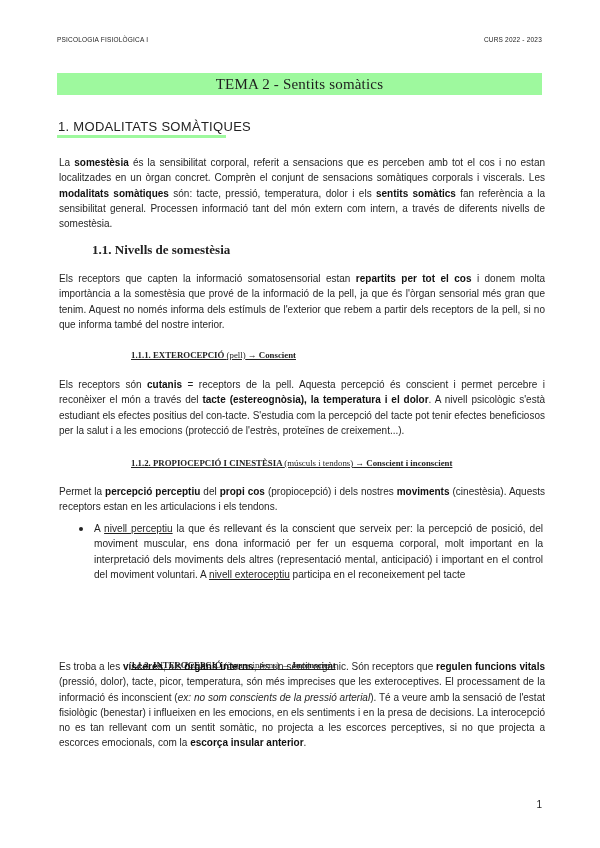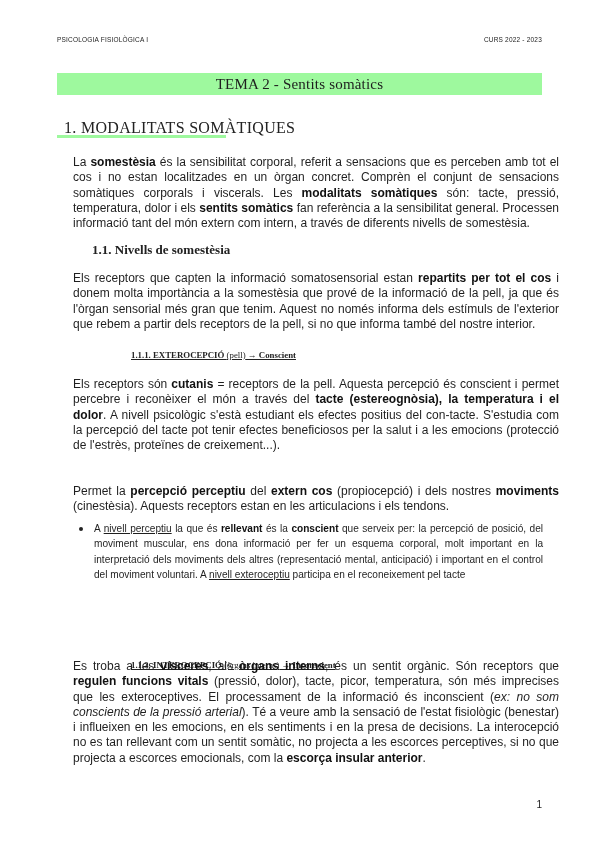--- a/index.html
+++ b/index.html
@@ -9,39 +9,39 @@
 
   .hdr { position: absolute; top: 36px; font-size: 6.5px; letter-spacing: 0.2px; color: #222;
          font-family: "Liberation Sans", sans-serif; }
   .hdr-left { left: 57px; }
   .hdr-right { right: 58px; }
 
   .title-bar { position: absolute; left: 57px; top: 73px; width: 485px; height: 22px;
                background: #9ef99e; display: flex; align-items: center; justify-content: center; }
   .title-bar span { font-family: "Liberation Serif", serif; font-size: 15px; color: #1e1e1e; letter-spacing: 0.2px; }
 
-  .h1 { position: absolute; left: 64px; top: 119px; font-family: Liberation Serif, serif;
-        font-size: 16px; color: #222; letter-spacing: 0.3px; }
+  .h1 { position: absolute; left: 58px; top: 119px; font-family: Liberation Sans, sans-serif;
+        font-size: 13px; color: #222; letter-spacing: 0.3px; }
   .h1-underline { position: absolute; left: 57px; top: 135px; width: 169px; height: 3px; background: #9ef99e; }
 
   .h2 { position: absolute; font-family: "Liberation Serif", serif; font-weight: bold; font-size: 13px; color: #222; }
   .h3 { position: absolute; font-family: "Liberation Serif", serif; font-weight: bold; font-size: 8.8px; color: #222; text-decoration: underline; }
   .h3 .light { font-weight: normal; }
 
-  .para { position: absolute; left: 73px; width: 486px; font-size: 12px; line-height: 15.3px;
+  .para { position: absolute; left: 59px; width: 486px; font-size: 10px; line-height: 15.3px;
           text-align: justify; color: #1f1f1f; }
   .para b { font-weight: bold; color: #111; }
   .para i { font-style: italic; }
 
   .bullets { position: absolute; left: 57px; width: 486px; margin: 0; padding: 0; list-style: none;
              font-size: 10.1px; line-height: 15.3px; color: #1f1f1f; }
   .bullets li { position: relative; padding-left: 37px; text-align: justify; }
   .bullets li::before { content: ""; position: absolute; left: 22px; top: 6px; width: 4px; height: 4px;
                         border-radius: 50%; background: #222; }
-  .bullets b { font-weight: bold; color: #111; }
+  .bullets b { font-weight: normal; color: #111; }
   .bullets u { text-decoration: underline; }
 
   .page-num { position: absolute; right: 58px; top: 799px; font-size: 10px; color: #222; }
 </style>
 </head>
 <body>
 
 <div class="page">
 
   <div class="hdr hdr-left">PSICOLOGIA FISIOLÒGICA I</div>
@@ -59,22 +59,25 @@
   <div class="h2" style="left:92px; top:242px;">1.1. Nivells de somestèsia</div>
 
   <div class="para" style="top:271px;">Els receptors que capten la informació somatosensorial estan <b>repartits per tot el cos</b> i donem molta importància a la somestèsia que prové de la informació de la pell, ja que és l'òrgan sensorial més gran que tenim. Aquest no només informa dels estímuls de l'exterior que rebem a partir dels receptors de la pell, si no que informa també del nostre interior.</div>
 
   <div class="h3" style="left:131px; top:350px;">
     <span>1.1.1. EXTEROCEPCIÓ </span><span class="light">(pell)</span><span> → Conscient</span>
   </div>
 
   <div class="para" style="top:377px;">Els receptors són <b>cutanis</b> = receptors de la pell. Aquesta percepció és conscient i permet percebre i reconèixer el món a través del <b>tacte (estereognòsia), la temperatura i el dolor</b>. A nivell psicològic s'està estudiant els efectes positius del con-tacte. S'estudia com la percepció del tacte pot tenir efectes beneficiosos per la salut i a les emocions (protecció de l'estrès, proteïnes de creixement...).</div>
 
+  <div class="h3" style="left:131px; top:458px;">
+    <span>1.1.2. PROPIOCEPCIÓ I CINESTÈSIA </span><span class="light">(músculs i tendons)</span><span> → Conscient i inconscient</span>
+  </div>
 
-  <div class="para" style="top:484px;">Permet la <b>percepció perceptiu</b> del <b>extern cos</b> (propiocepció) i dels nostres <b>moviments</b> (cinestèsia). Aquests receptors estan en les articulacions i els tendons.</div>
+  <div class="para" style="top:484px;">Permet la <b>percepció perceptiu</b> del <b>propi cos</b> (propiocepció) i dels nostres <b>moviments</b> (cinestèsia). Aquests receptors estan en les articulacions i els tendons.</div>
 
   <ul class="bullets" style="top:521px;">
     <li>A <u>nivell perceptiu</u> la que és <b>rellevant</b> és la <b>conscient</b> que serveix per: la percepció de posició, del moviment muscular, ens dona informació per fer un esquema corporal, molt important en la interpretació dels moviments dels altres (representació mental, anticipació) i important en el control del moviment voluntari. A <u>nivell exteroceptiu</u> participa en el reconeixement pel tacte</li>
   </ul>
 
   <div class="h3" style="left:131px; top:660px;">
     <span>1.1.3. INTEROCEPCIÓ </span><span class="light">(òrgans interns)</span><span> → Inconscient</span>
   </div>
 
   <div class="para" style="top:659px;">Es troba a les <b>vísceres</b>, als <b>òrgans interns</b>, és un sentit orgànic. Són receptors que <b>regulen funcions vitals</b> (pressió, dolor), tacte, picor, temperatura, són més imprecises que les exteroceptives. El processament de la informació és inconscient (<i>ex: no som conscients de la pressió arterial</i>). Té a veure amb la sensació de l'estat fisiològic (benestar) i influeixen en les emocions, en els sentiments i en la presa de decisions. La interocepció no es tan rellevant com un sentit somàtic, no projecta a les escorces perceptives, si no que projecta a escorces emocionals, com la <b>escorça insular anterior</b>.</div>

